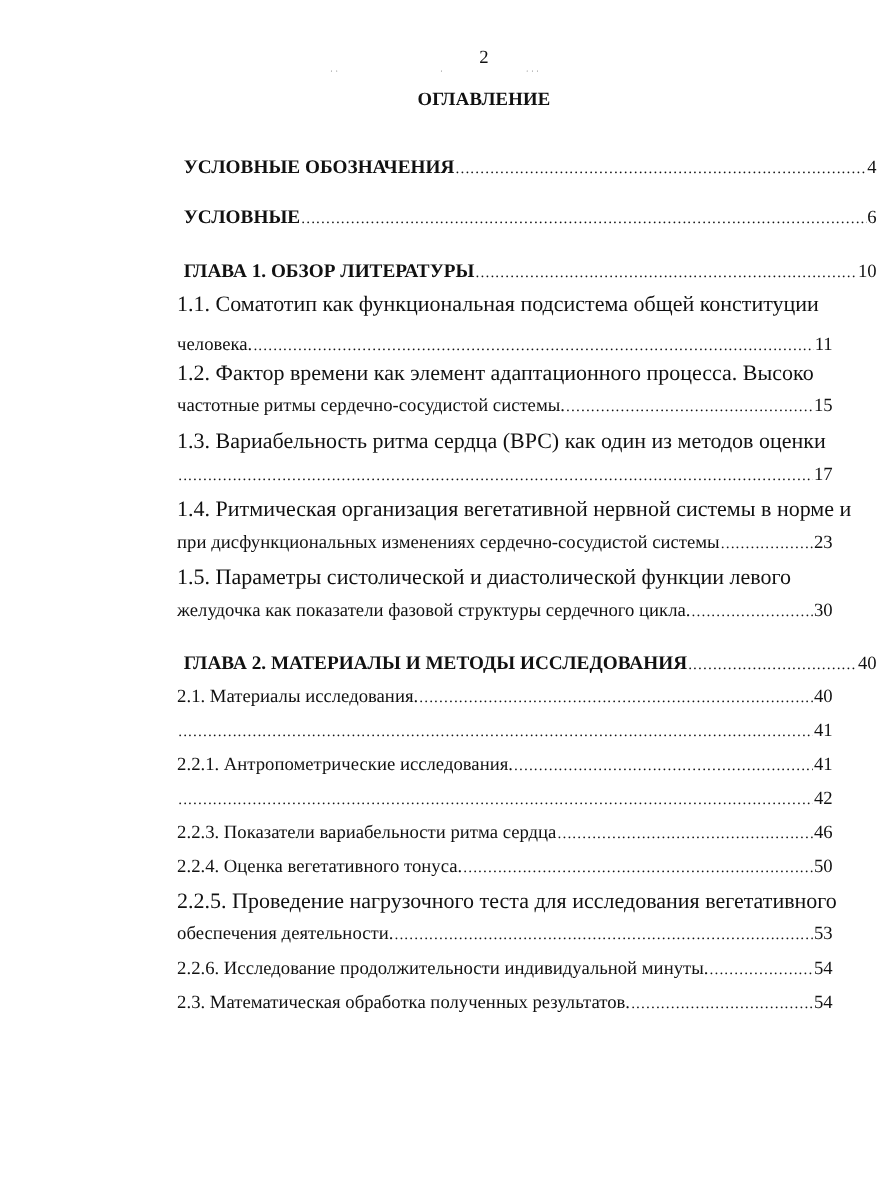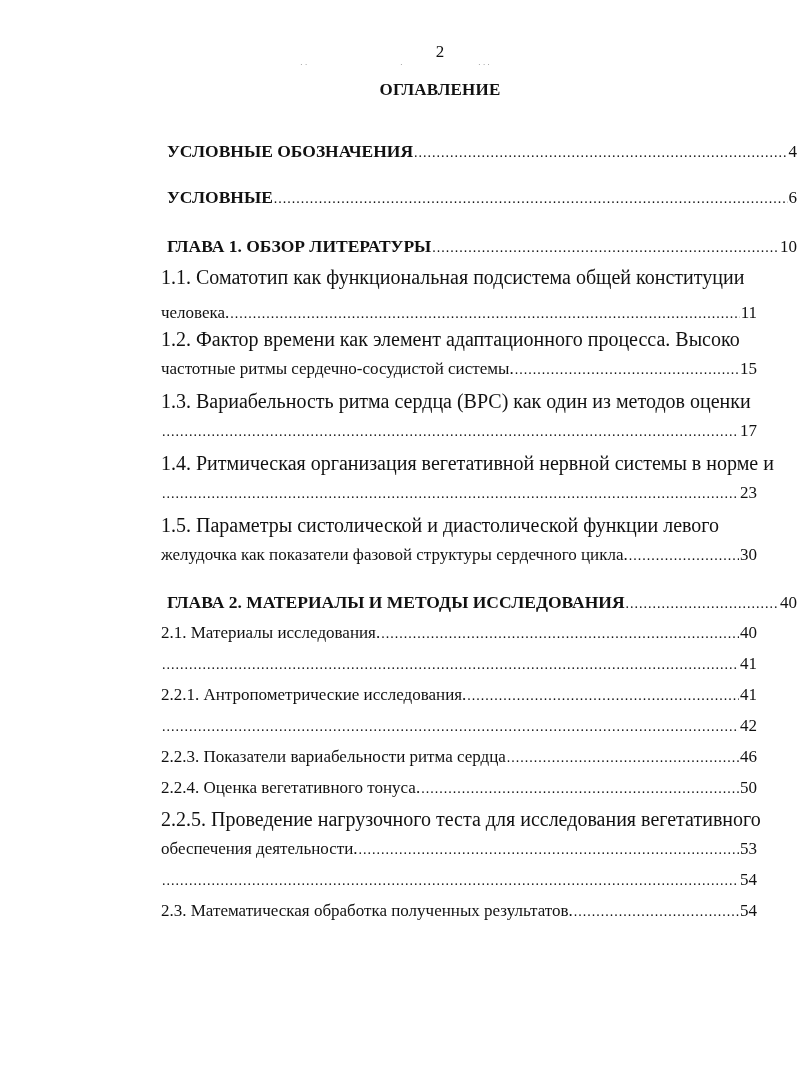--- a/index.html
+++ b/index.html
@@ -133,20 +133,21 @@
   </div>
 
   <div class="line1" style="top:390px">1.3. Вариабельность ритма сердца (ВРС) как один из методов оценки</div>
   <div class="entry sub" style="top:421px">
     <span class="dots"></span>
     <span class="page">17</span>
   </div>
 
   <div class="line1" style="top:452px">1.4. Ритмическая организация вегетативной нервной системы в норме и</div>
   <div class="entry sub" style="top:483px">
+    <span class="label">при дисфункциональных изменениях  сердечно-сосудистой системы </span>
     <span class="dots"></span>
     <span class="page">23</span>
   </div>
 
   <div class="line1" style="top:514px">1.5. Параметры систолической и диастолической функции левого</div>
   <div class="entry sub" style="top:545px">
     <span class="label">желудочка  как  показатели фазовой структуры сердечного цикла.</span>
     <span class="dots"></span>
     <span class="page">30</span>
   </div>
@@ -192,20 +193,21 @@
   </div>
 
   <div class="line1" style="top:808px">2.2.5. Проведение нагрузочного теста для исследования вегетативного</div>
   <div class="entry sub" style="top:839px">
     <span class="label">обеспечения деятельности.</span>
     <span class="dots"></span>
     <span class="page">53</span>
   </div>
 
   <div class="entry sub" style="top:870px">
+    <span class="label">2.2.6. Исследование продолжительности индивидуальной минуты. </span>
     <span class="dots"></span>
     <span class="page">54</span>
   </div>
 
   <div class="entry sub" style="top:901px">
     <span class="label">2.3. Математическая обработка полученных результатов. </span>
     <span class="dots"></span>
     <span class="page">54</span>
   </div>
 

